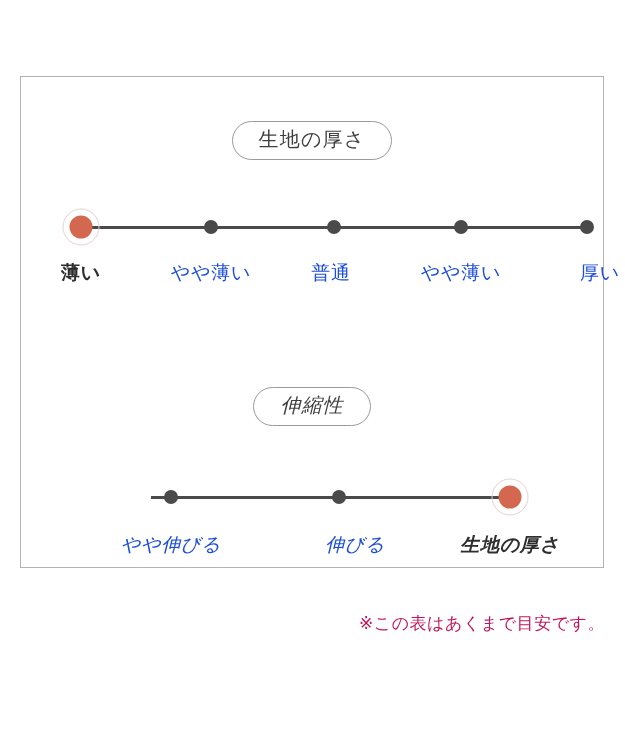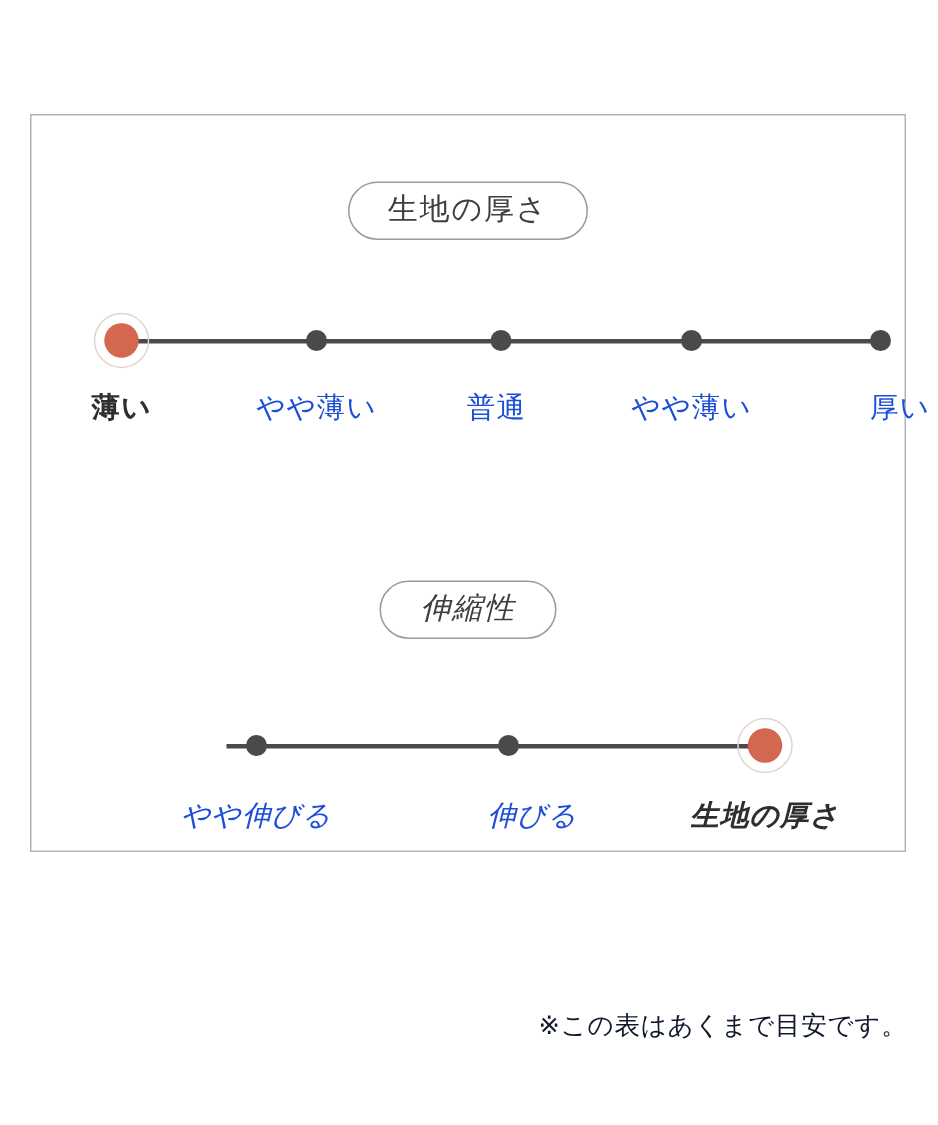--- a/index.html
+++ b/index.html
@@ -121,24 +121,24 @@
   }
   .scale-label.selected {
     font-weight: bold;
     color: #2e2e2e;
   }
 
   
   #footnote {
     position: absolute;
     right: 20px;
-    top: 672px;
+    top: 612px;
     font-size: 17px;
     letter-spacing: 0.03em;
-    color: #0f172a;
+    color: #be185d;
     white-space: nowrap;
   }
 </style>
 </head>
 <body>
 
 <div id="spec-frame">
 
   <div class="scale-section" id="section-thickness">
 

